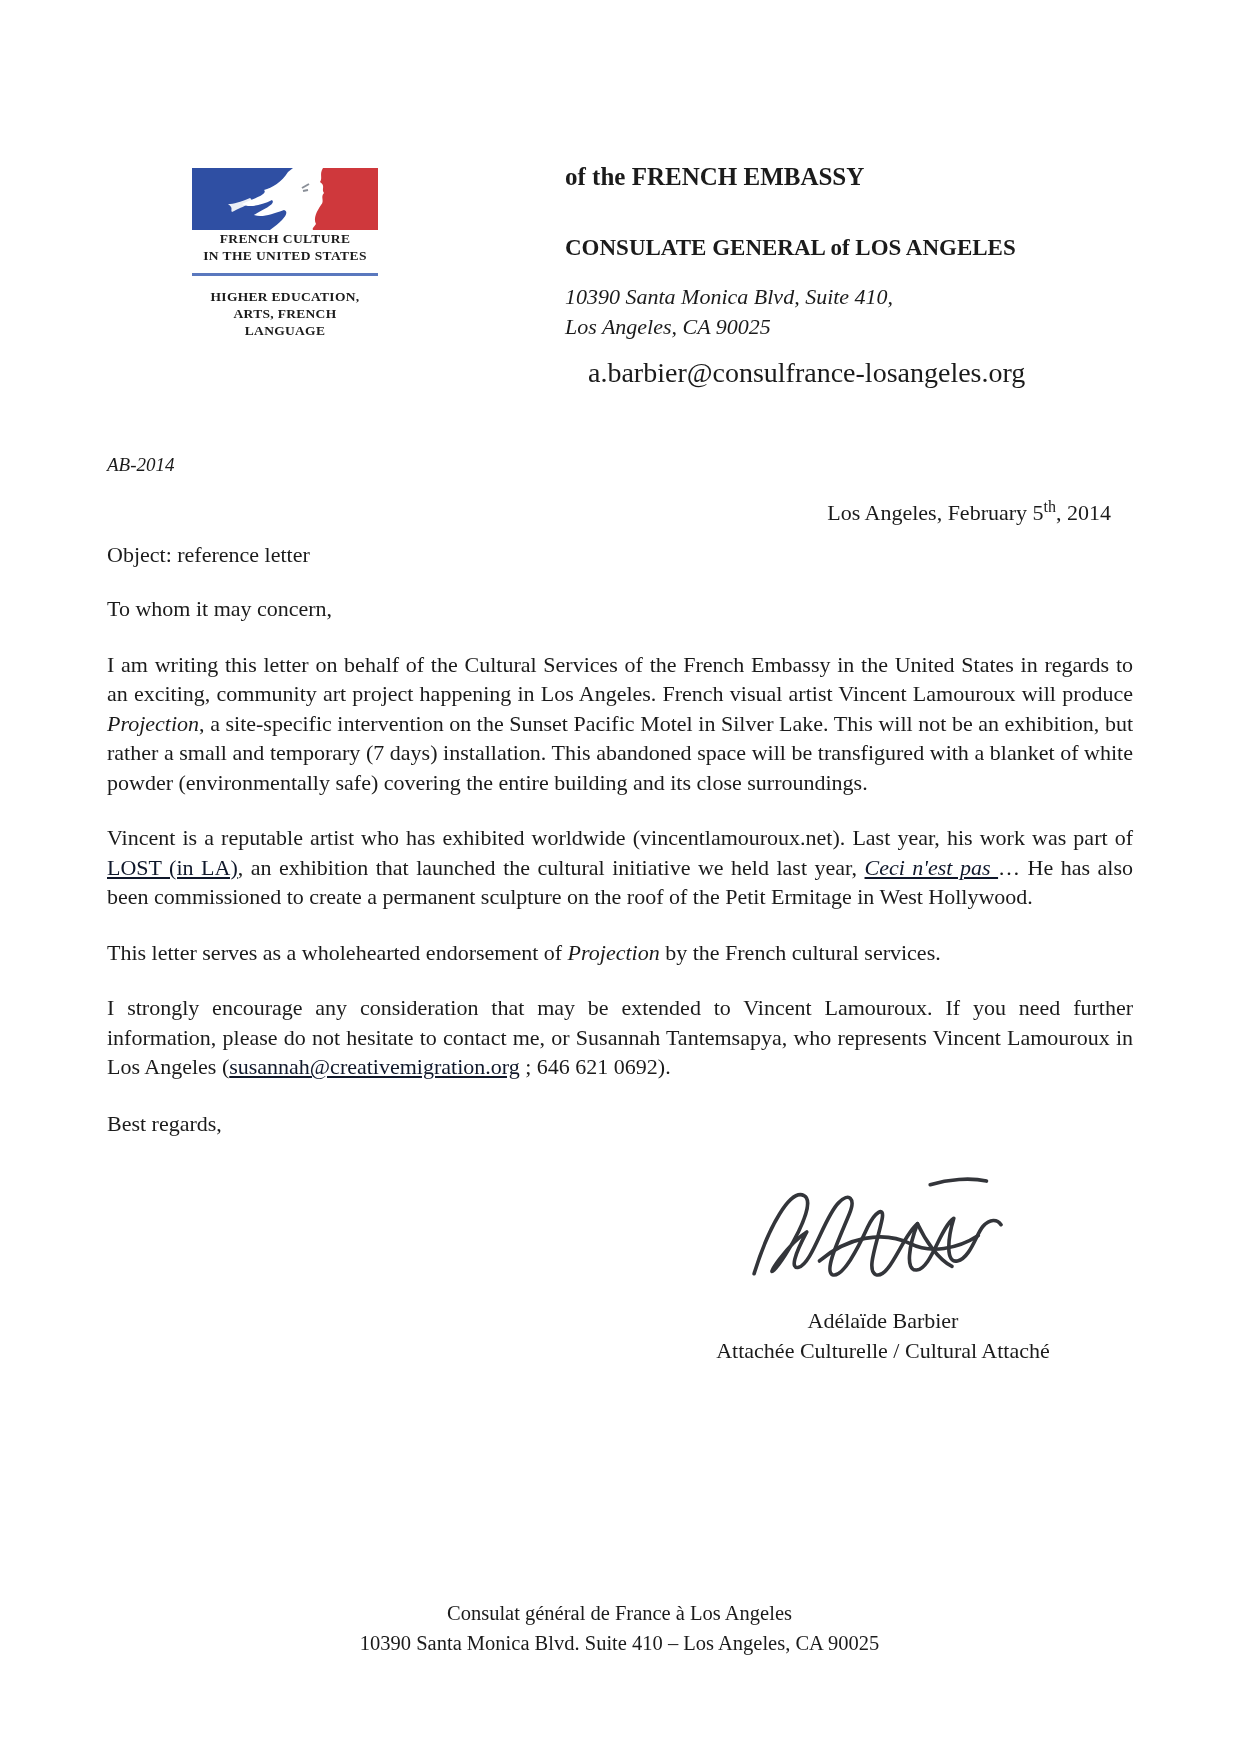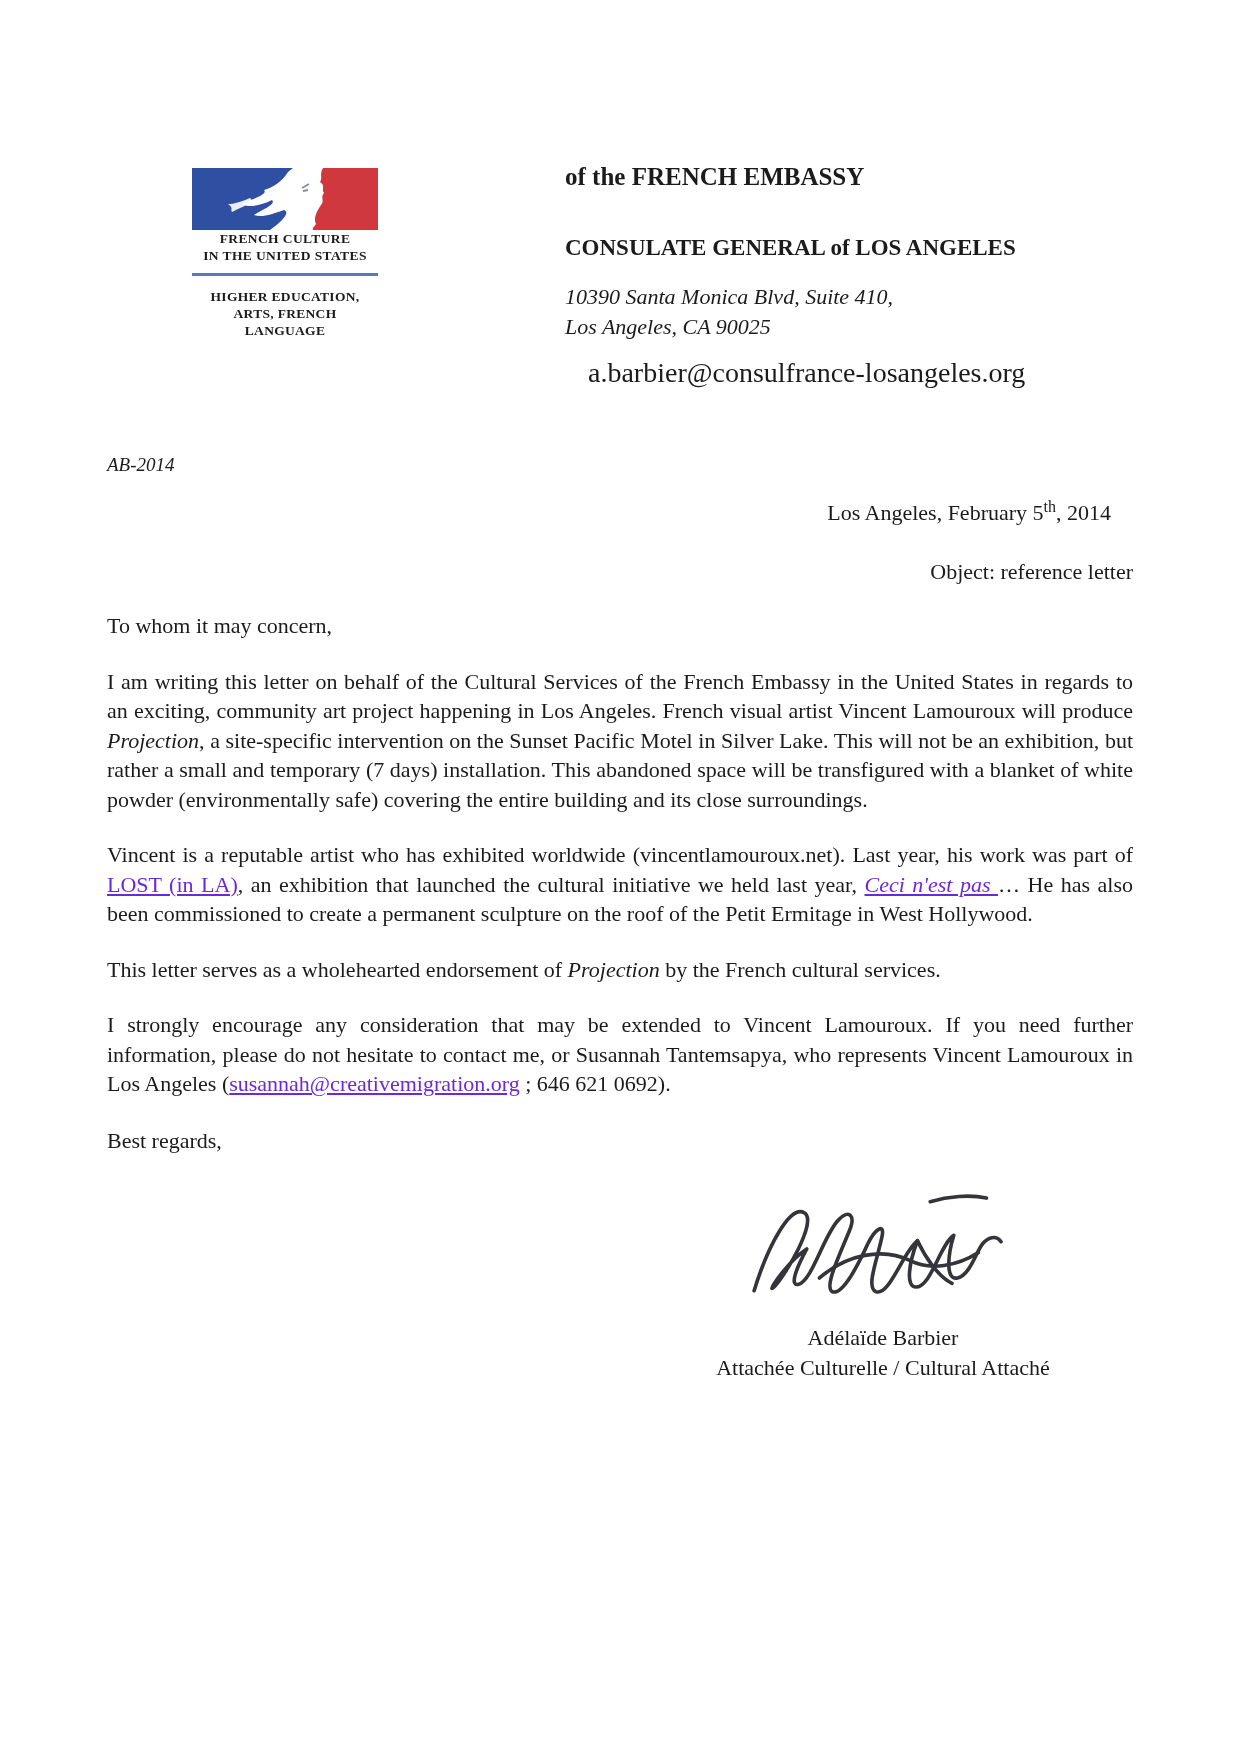--- a/index.html
+++ b/index.html
@@ -19,27 +19,27 @@
   .header-text { position:absolute; left:565px; top:160px; width:580px; }
   .ht-title { font-size:25px; font-weight:bold; line-height:34px; }
   .ht-consulate { margin-top:41px; font-size:23px; font-weight:bold; }
   .ht-address { margin-top:21px; font-style:italic; font-size:22px; line-height:30px; }
   .ht-email { margin-top:15px; font-size:28px;margin-left:23px; }
   
   .body-col { position:absolute; left:107px; top:452px; width:1026px; font-size:22px; line-height:29.5px; }
   .ref { font-style:italic; font-size:19px; line-height:25px; }
   .date-line { text-align:right; padding-right:22px; margin-top:21px; }
   .date-line sup { font-size:16px; vertical-align:super; line-height:0; }
-  .object-line { margin-top:29px;text-align:right; }
+  .object-line { margin-top:12px; }
   .salutation { margin-top:25px; }
   .para { margin-top:26px; text-align:justify; }
   .single { text-align:left; }
   .closing { margin-top:27px; }
   .it { font-style:italic; }
-  .lnk { color:#6d28d9; text-decoration:underline; cursor:pointer; }
+  .lnk { color:#0f172a; text-decoration:underline; cursor:pointer; }
   .lnk-dark { color:inherit; cursor:pointer; }
   
   .sig-block { width:500px; margin:34px 0 0 auto; text-align:center; }
   .signature-svg { width:300px; height:118px; display:inline-block; }
   .sig-name { margin-top:8px; font-size:22px; line-height:30px; }
   .sig-title { font-size:22px; line-height:30px; }
   
   .footer { position:absolute; left:0; top:1598px; width:100%; text-align:center; font-size:20.5px; line-height:30px; }
 </style>
 </head>
@@ -110,14 +110,18 @@
           <path d="M90,98 C120,72 160,64 190,79 C212,90 242,85 265,70"></path>
           <path d="M198,57 C206,74 220,96 236,104"></path>
         </g>
       </svg>
       <div class="sig-name">Adélaïde Barbier</div>
       <div class="sig-title">Attachée Culturelle / Cultural Attaché</div>
     </div>
 
   </div>
 
+  <div class="footer">
+    <div>Consulat général de France à Los Angeles</div>
+    <div>10390 Santa Monica Blvd. Suite 410 – Los Angeles, CA 90025</div>
+  </div>
 
 </div>
 
 </body></html>

